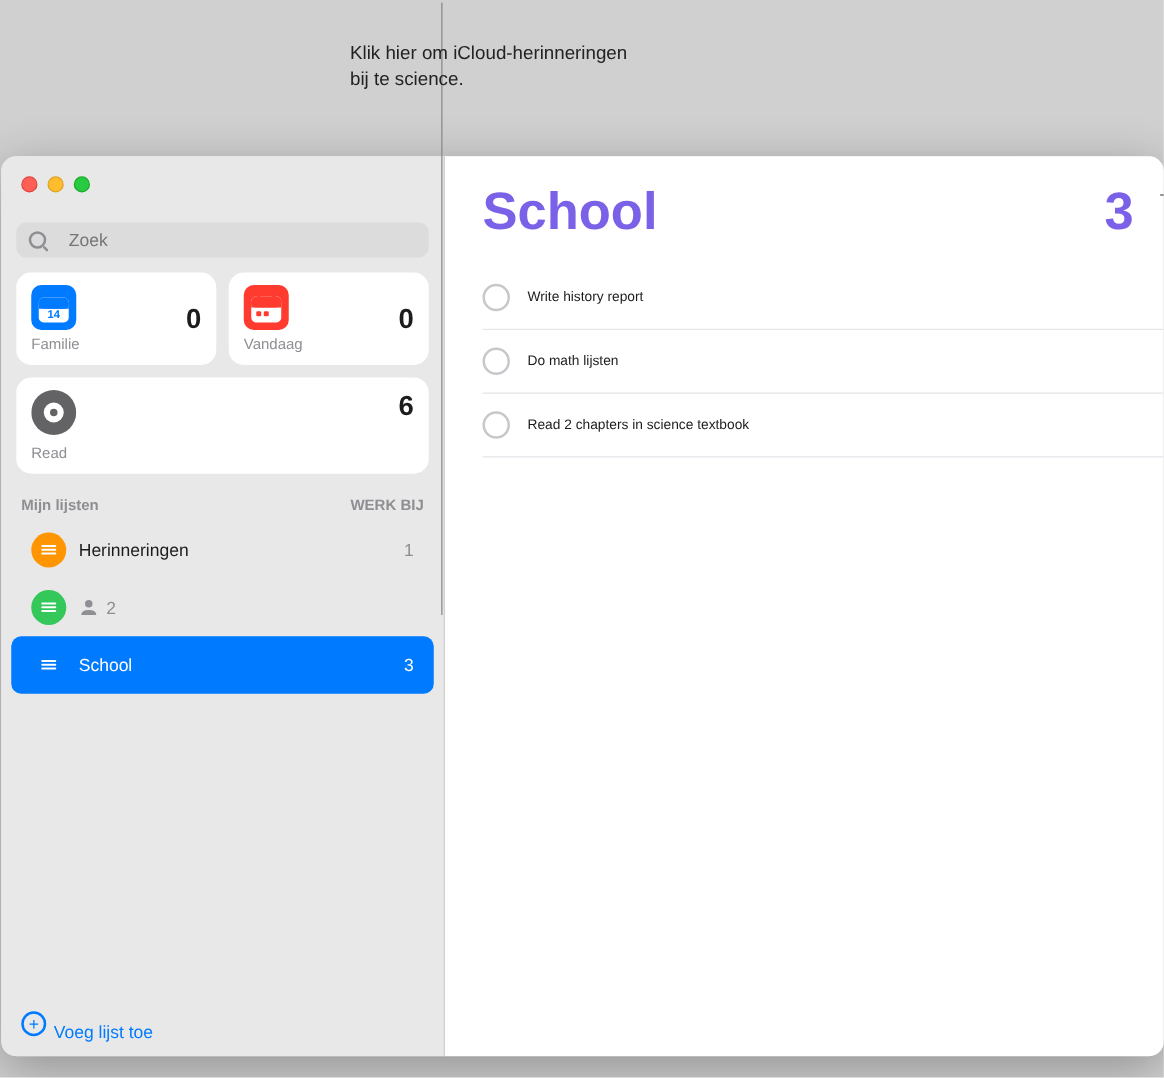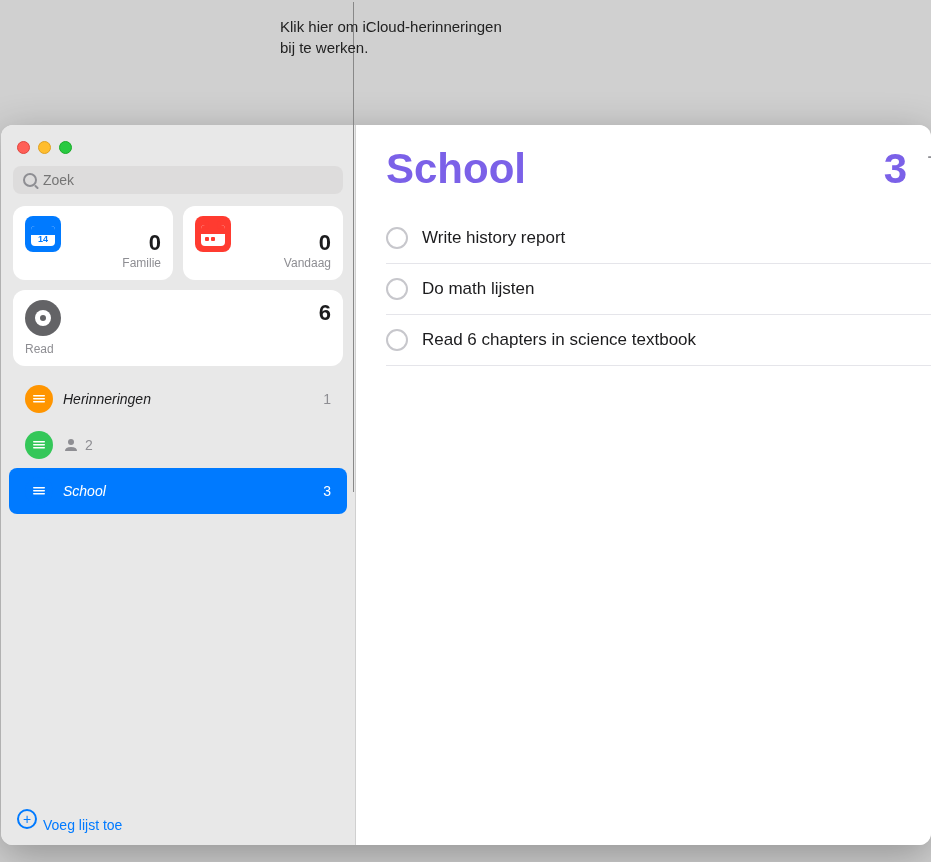--- a/index.html
+++ b/index.html
@@ -10,21 +10,21 @@
       background: #d0d0d0;
       font-family: -apple-system, BlinkMacSystemFont, 'Helvetica Neue', sans-serif;
       display: flex;
       align-items: center;
       justify-content: center;
       position: relative;
     }
 
     .tooltip {
       position: absolute;
-      top: 16px;
+      top: 32px;
       left: 280px;
       font-size: 15px;
       color: #222;
       line-height: 1.4;
       max-width: 260px;
       z-index: 10;
     }
 
     .app-window {
       width: 930px;
@@ -60,27 +60,27 @@
       width: 13px;
       height: 13px;
       border-radius: 50%;
     }
 
     .tl-red { background: #ff5f57; border: 1px solid #e0443e; }
     .tl-yellow { background: #ffbd2e; border: 1px solid #dea123; }
     .tl-green { background: #28ca41; border: 1px solid #1aab29; }
 
     .search-bar {
-      margin: 0 12px 12px 12px;
+      margin: 12px 12px 12px 12px;
       background: #dddcdc;
       border-radius: 8px;
       display: flex;
       align-items: center;
       padding: 6px 10px;
-      gap: 6px;
+      gap: 18px;
     }
 
     .search-icon-shape {
       width: 14px;
       height: 14px;
       border: 2px solid #8e8e93;
       border-radius: 50%;
       position: relative;
       flex-shrink: 0;
     }
@@ -103,21 +103,20 @@
       outline: none;
       font-size: 14px;
       color: #8e8e93;
       width: 100%;
     }
 
     .smart-cards {
       display: flex;
       gap: 10px;
       padding: 0 12px 10px 12px;
-      text-align: right;
     }
 
     .smart-card {
       flex: 1;
       background: white;
       border-radius: 12px;
       padding: 10px 12px;
       display: flex;
       flex-direction: column;
       cursor: pointer;
@@ -240,21 +239,20 @@
     .list-icon svg {
       width: 16px;
       height: 16px;
     }
 
     .list-item-name {
       flex: 1;
       font-size: 14px;
       font-weight: 500;
       color: #1c1c1e;
-      font-style: italic;
     }
 
     .list-item-badge {
       display: flex;
       align-items: center;
       gap: 6px;
     }
 
     .list-item-count {
       font-size: 14px;
@@ -355,40 +353,40 @@
     .task-checkbox {
       width: 22px;
       height: 22px;
       border: 2px solid #c7c7cc;
       border-radius: 50%;
       flex-shrink: 0;
       cursor: pointer;
     }
 
     .task-text {
-      font-size: 17px;
+      font-size: 11px;
       color: #1c1c1e;
     }
 
     .icloud-line {
       position: absolute;
       top: 2px;
       left: 353px;
       width: 1px;
       height: 490px;
       background: #888;
       z-index: 5;
     }
   </style>
 </head>
 <body>
 
 <div class="tooltip">
   <span>Klik hier om iCloud-herinneringen</span><br>
-  <span>bij te werken.</span>
+  <span>bij te science.</span>
 </div>
 
 <div class="icloud-line"></div>
 
 <div class="app-window">
 
   <div class="sidebar">
 
     <div class="traffic-lights">
       <div class="traffic-light tl-red"></div>
@@ -440,20 +438,24 @@
             <circle cx="18" cy="18" r="18" fill="#636366"></circle>
             <circle cx="18" cy="18" r="8" fill="white"></circle>
             <circle cx="18" cy="18" r="3" fill="#636366"></circle>
           </svg>
         </div>
         <div class="all-card-count">6</div>
       </div>
       <div class="all-card-label">Read</div>
     </div>
 
+    <div class="section-header">
+      <span class="section-title">Mijn lijsten</span>
+      <span class="section-action">WERK BIJ</span>
+    </div>
 
     <div class="list-items">
 
       <div class="list-item">
         <div class="list-icon icon-reminders">
           <svg width="16" height="16" viewBox="0 0 16 16">
             <rect x="2" y="4" width="12" height="1.5" rx="0.75" fill="white"></rect>
             <rect x="2" y="7" width="12" height="1.5" rx="0.75" fill="white"></rect>
             <rect x="2" y="10" width="12" height="1.5" rx="0.75" fill="white"></rect>
           </svg>
@@ -523,19 +525,19 @@
         <span class="task-text">Write history report</span>
       </div>
 
       <div class="task-item">
         <div class="task-checkbox"></div>
         <span class="task-text">Do math lijsten</span>
       </div>
 
       <div class="task-item">
         <div class="task-checkbox"></div>
-        <span class="task-text">Read 6 chapters in science textbook</span>
+        <span class="task-text">Read 2 chapters in science textbook</span>
       </div>
 
     </div>
   </div>
 
 </div>
 
 </body></html>

